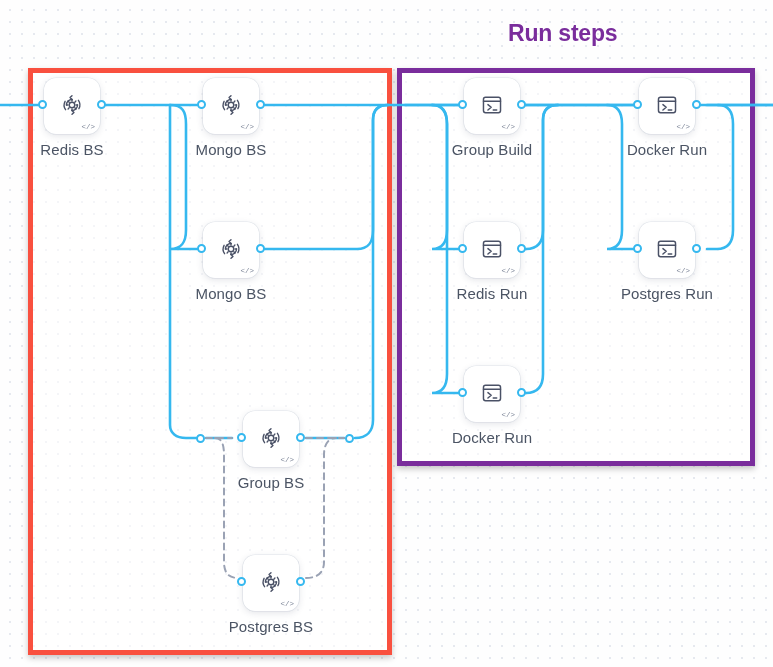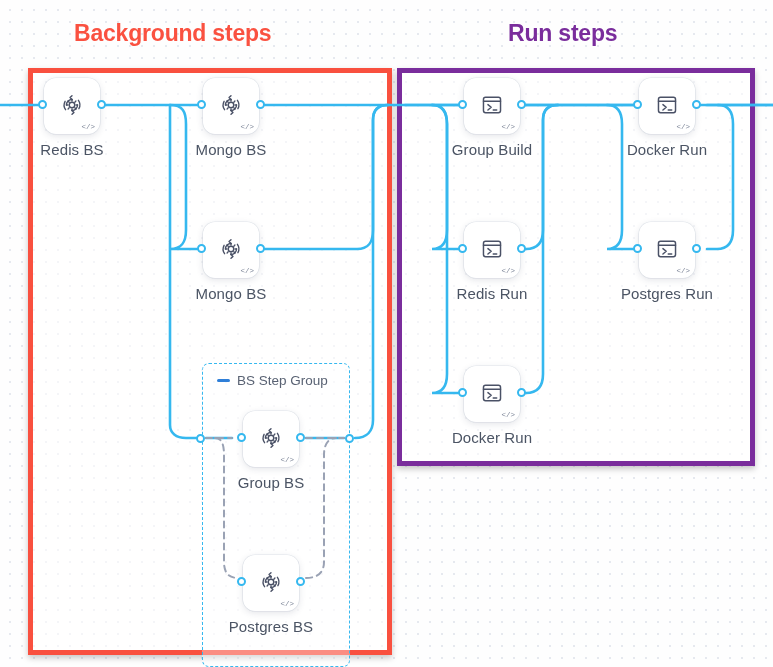--- a/index.html
+++ b/index.html
@@ -140,32 +140,25 @@
     top: 22px;
   }
   .port-in  { left: -6px; }
   .port-out { right: -6px; }
 </style>
 </head>
 <body>
 
 <div id="canvas">
 
-  <div class="frame-title title-bg" style="left:74px; top:20px;">Background steps</div>
   <div class="frame-title title-run" style="left:508px; top:20px;text-align:center;">Run steps</div>
 
   <div class="frame frame-bg" style="left:28px; top:68px; width:364px; height:587px;"></div>
   <div class="frame frame-run" style="left:397px; top:68px; width:358px; height:398px;"></div>
 
-  <div class="step-group" style="left:202px; top:363px; width:148px; height:304px;">
-    <div class="step-group-header">
-      <span class="collapse-dash"></span>
-      <span>BS Step Group</span>
-    </div>
-  </div>
 
   <svg id="edges" viewBox="0 0 773 667" xmlns="http://www.w3.org/2000/svg">
     <g fill="none" stroke="#35b8ef" stroke-width="2.6" stroke-linecap="round">
 
       <path d="M0,105 L38,105"></path>
 
       <path d="M106,105 L197,105"></path>
 
       <path d="M265,105 L773,105"></path>
 

